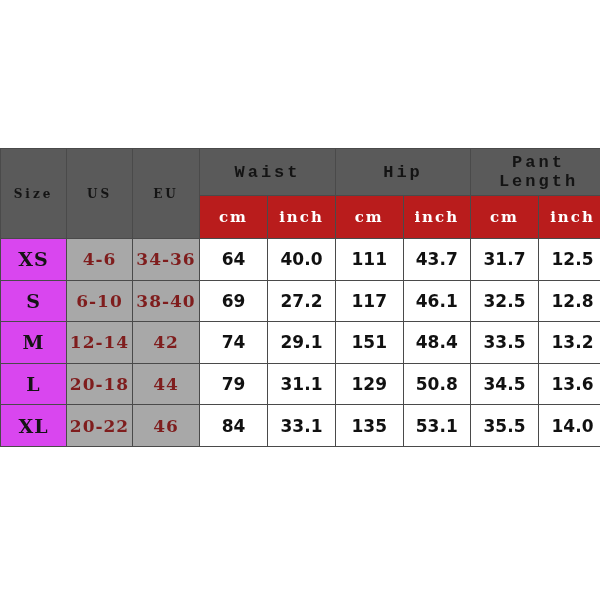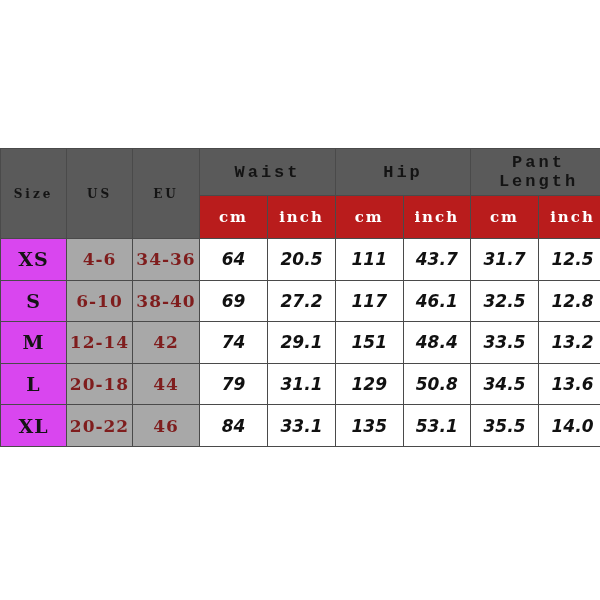--- a/index.html
+++ b/index.html
@@ -85,21 +85,20 @@
     font-size: 17px;
     letter-spacing: 1px;
     border-color: #8a8a8a;
   }
   .row-num {
     background: #ffffff;
     color: #111111;
     font-size: 17px;
     font-family: "DejaVu Sans", "Liberation Sans", sans-serif;
     border-color: #8f8f8f;
-    font-style: italic;
   }
   tbody tr { height: 41.6px; }
 </style>
 </head>
 <body>
 
 <div id="chart-wrap">
   <table class="size-chart">
     <thead>
       <tr>
@@ -119,21 +118,21 @@
         <th class="unit" style="width:68px">inch</th>
       </tr>
     </thead>
     <tbody>
 
     <tr>
           <td class="row-size">XS</td>
           <td class="row-usa">4-6</td>
           <td class="row-usa">34-36</td>
           <td class="row-num">64</td>
-          <td class="row-num">20.5</td>
+          <td class="row-num">40.0</td>
           <td class="row-num">111</td>
           <td class="row-num">43.7</td>
           <td class="row-num">31.7</td>
           <td class="row-num">12.5</td>
         </tr>
         <tr>
           <td class="row-size">S</td>
           <td class="row-usa">6-10</td>
           <td class="row-usa">38-40</td>
           <td class="row-num">69</td>

